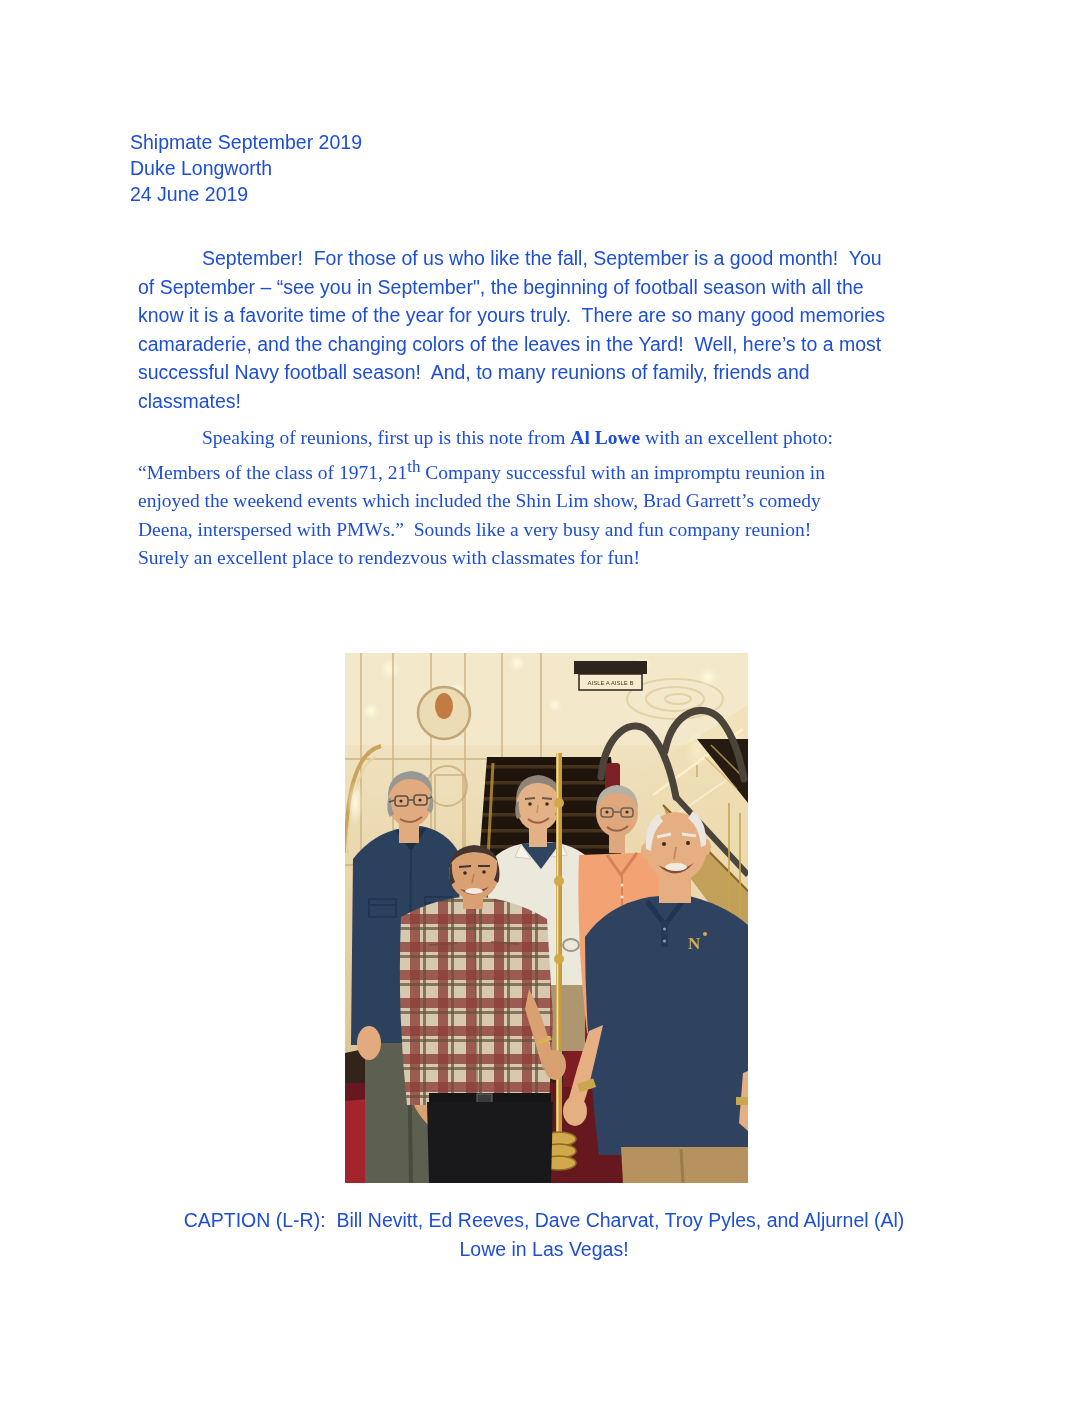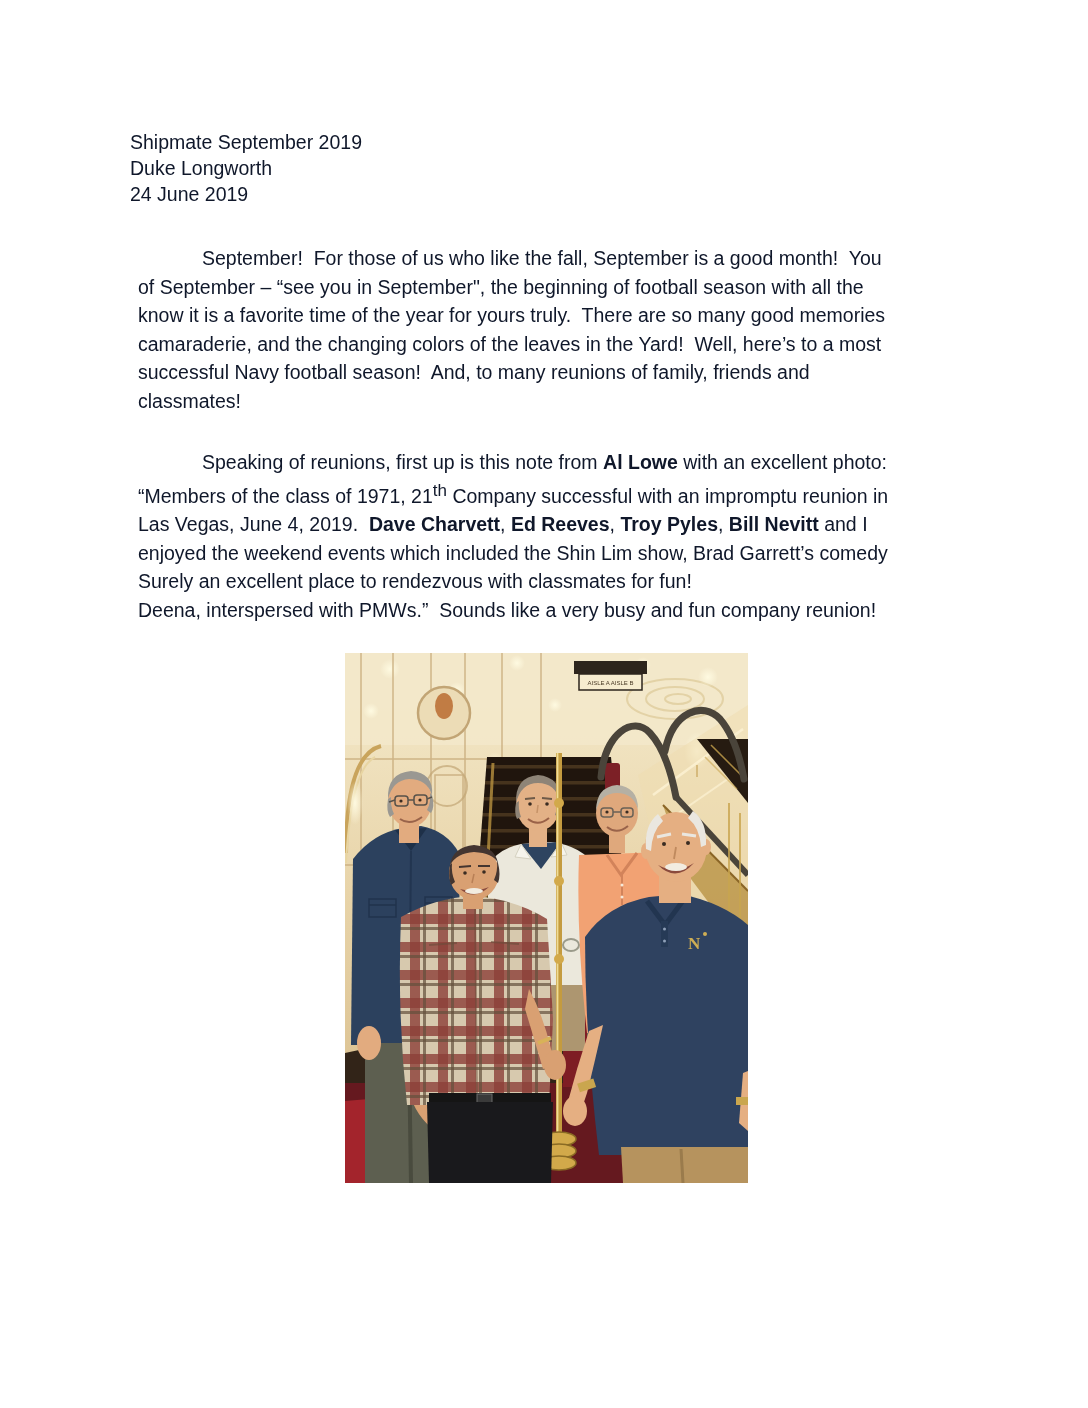--- a/index.html
+++ b/index.html
@@ -1,24 +1,24 @@
 <!DOCTYPE html>
 <html><head>
 <meta charset="utf-8">
 <style>
   html,body{margin:0;padding:0;background:#ffffff;}
   .page{
     position:relative;width:1088px;height:1408px;background:#ffffff;
-    font-family:"Liberation Sans",sans-serif;color:#0f172a;overflow:hidden;
+    font-family:"Liberation Sans",sans-serif;color:#1d4ed8;overflow:hidden;
   }
   .ln{white-space:pre-wrap;}
   .hdr{position:absolute;left:130px;top:130px;font-size:19.5px;line-height:25.8px;}
   .para{position:absolute;left:130px;width:840px;font-size:19.5px;line-height:28.6px;margin-left:8px;}
   .p1{top:244px;}
-  .p2{top:448px;}
+  .p2{top:424px;font-family:Liberation Serif, serif;}
   .indent{padding-left:64px;}
   .b{font-weight:bold;}
   .sup{vertical-align:7px;font-size:17px;}
   .photo{position:absolute;left:345px;top:653px;width:403px;height:530px;}
   .photo svg{display:block;}
   .caption{position:absolute;left:64px;top:1206px;width:960px;text-align:center;font-size:19.5px;line-height:28.6px;}
 </style>
 </head>
 <body>
 
@@ -35,24 +35,23 @@
     <div class="ln">of September – “see you in September", the beginning of football season with all the</div>
     <div class="ln">know it is a favorite time of the year for yours truly.  There are so many good memories</div>
     <div class="ln">camaraderie, and the changing colors of the leaves in the Yard!  Well, here’s to a most</div>
     <div class="ln">successful Navy football season!  And, to many reunions of family, friends and</div>
     <div class="ln">classmates!</div>
   </div>
 
   <div class="para p2">
     <div class="ln indent"><span>Speaking of reunions, first up is this note from </span><span class="b">Al Lowe</span><span> with an excellent photo:</span></div>
     <div class="ln"><span>“Members of the class of 1971, 21</span><span class="sup">th</span><span> Company successful with an impromptu reunion in</span></div>
-    <div class="ln"><span>Las Vegas, June 4, 2019.  </span><span class="b">Dave Charvett</span><span>, </span><span class="b">Ed Reeves</span><span>, </span><span class="b">Troy Pyles</span><span>, </span><span class="b">Bill Nevitt</span><span> and I</span></div>
     <div class="ln">enjoyed the weekend events which included the Shin Lim show, Brad Garrett’s comedy</div>
+    <div class="ln">Deena, interspersed with PMWs.”  Sounds like a very busy and fun company reunion!</div>
     <div class="ln">Surely an excellent place to rendezvous with classmates for fun!</div>
-    <div class="ln">Deena, interspersed with PMWs.”  Sounds like a very busy and fun company reunion!</div>
   </div>
 
   <div class="photo">
     <svg width="403" height="530" viewBox="0 0 403 530" xmlns="http://www.w3.org/2000/svg">
       <defs>
         <linearGradient id="gWall" x1="0" y1="0" x2="0" y2="1">
           <stop offset="0" stop-color="#f5ebcd"></stop>
             <stop offset="0.45" stop-color="#e8d4a9"></stop>
             <stop offset="1" stop-color="#d6ba88"></stop>
         </linearGradient>
@@ -309,14 +308,18 @@
             <circle cx="319" cy="191" r="2"></circle>
             <circle cx="343" cy="190" r="2"></circle>
           </g>
         <path d="M331,194 L329,206" stroke="#c08a5e" stroke-width="1.8"></path>
         <path d="M313,212 Q331,230 349,210 Q331,222 313,212 Z" fill="#8a4a3c"></path>
         <ellipse cx="331" cy="214" rx="11" ry="4" fill="#f2ece0"></ellipse>
       </g>
     </svg>
   </div>
 
+  <div class="caption">
+    <div class="ln">CAPTION (L-R):  Bill Nevitt, Ed Reeves, Dave Charvat, Troy Pyles, and Aljurnel (Al)</div>
+    <div class="ln">Lowe in Las Vegas!</div>
+  </div>
 
 </div>
 
 </body></html>

